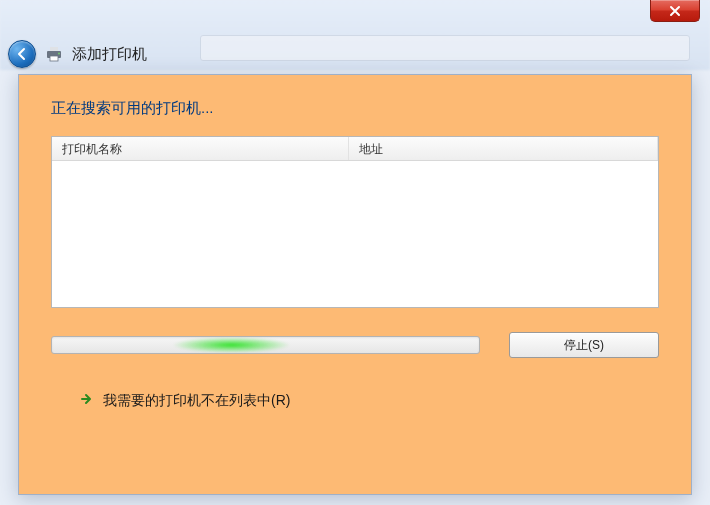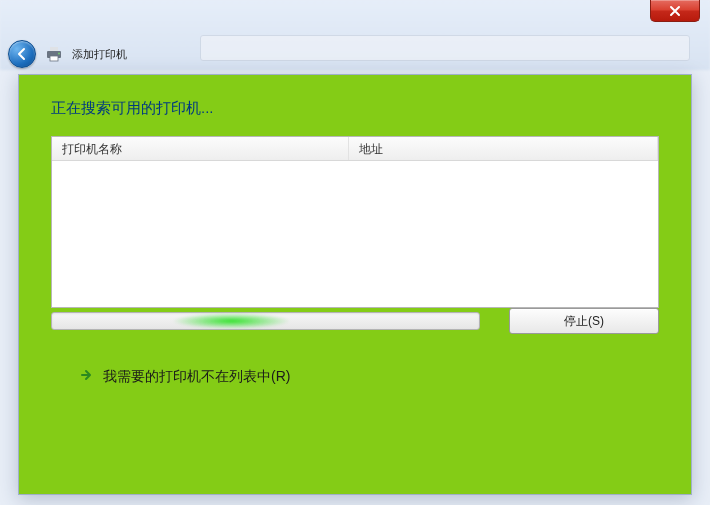--- a/index.html
+++ b/index.html
@@ -39,26 +39,26 @@
       width: 28px; height: 28px; border-radius: 50%;
       background: radial-gradient(circle at 30% 30%, #6fb6f0, #1e6fbf 60%, #0d4e91);
       border: 1px solid #0d4e91;
       display: flex; align-items: center; justify-content: center;
       box-shadow: inset 0 1px 2px rgba(255,255,255,0.5), 0 1px 2px rgba(0,0,0,0.3);
     }
     .back-btn svg { width: 14px; height: 14px; }
     .printer-icon {
       width: 20px; height: 18px; display: inline-block;
     }
-    .header-title { font-size: 11px; color: #222; }
+    .header-title { font-size: 15px; color: #222; }
 
     
     .panel {
       position: absolute; left: 18px; top: 74px; right: 18px; bottom: 10px;
-      background: #84cc16; border: 1px solid #9fb0c8;
+      background: #fdba74; border: 1px solid #9fb0c8;
       box-shadow: 0 4px 18px rgba(30,50,90,0.25);
     }
 
     .panel-body { padding: 24px 32px 18px; height: 100%; position: relative; }
 
     .searching-title { color: #003a80; font-size: 15px; margin-bottom: 18px; }
 
     .list-frame {
       border: 1px solid #b7b7b7; height: 172px; background: #fff;
     }
@@ -70,21 +70,21 @@
     }
     .list-header .col {
       padding: 4px 10px; border-right: 1px solid #e2e2e2;
     }
     .col-name { flex: 0 0 49%; }
     .col-addr { flex: 1; }
     .list-body { height: calc(100% - 24px); }
 
     
     .progress-row {
-      display: flex; align-items: center; gap: 29px;
+      margin-top: 24px; display: flex; align-items: center; gap: 29px;
     }
     .progress {
       flex: 1; height: 18px; border: 1px solid #b3b3b3; border-radius: 3px;
       background: linear-gradient(#f6f6f6, #e6e6e6);
       position: relative; overflow: hidden;
       box-shadow: inset 0 1px 2px rgba(0,0,0,0.08);
     }
     .progress-glow {
       position: absolute; top: 0; bottom: 0; left: 28%; width: 28%;
       background: radial-gradient(ellipse at center, #35e22e 0%, rgba(53,226,46,0) 70%);

